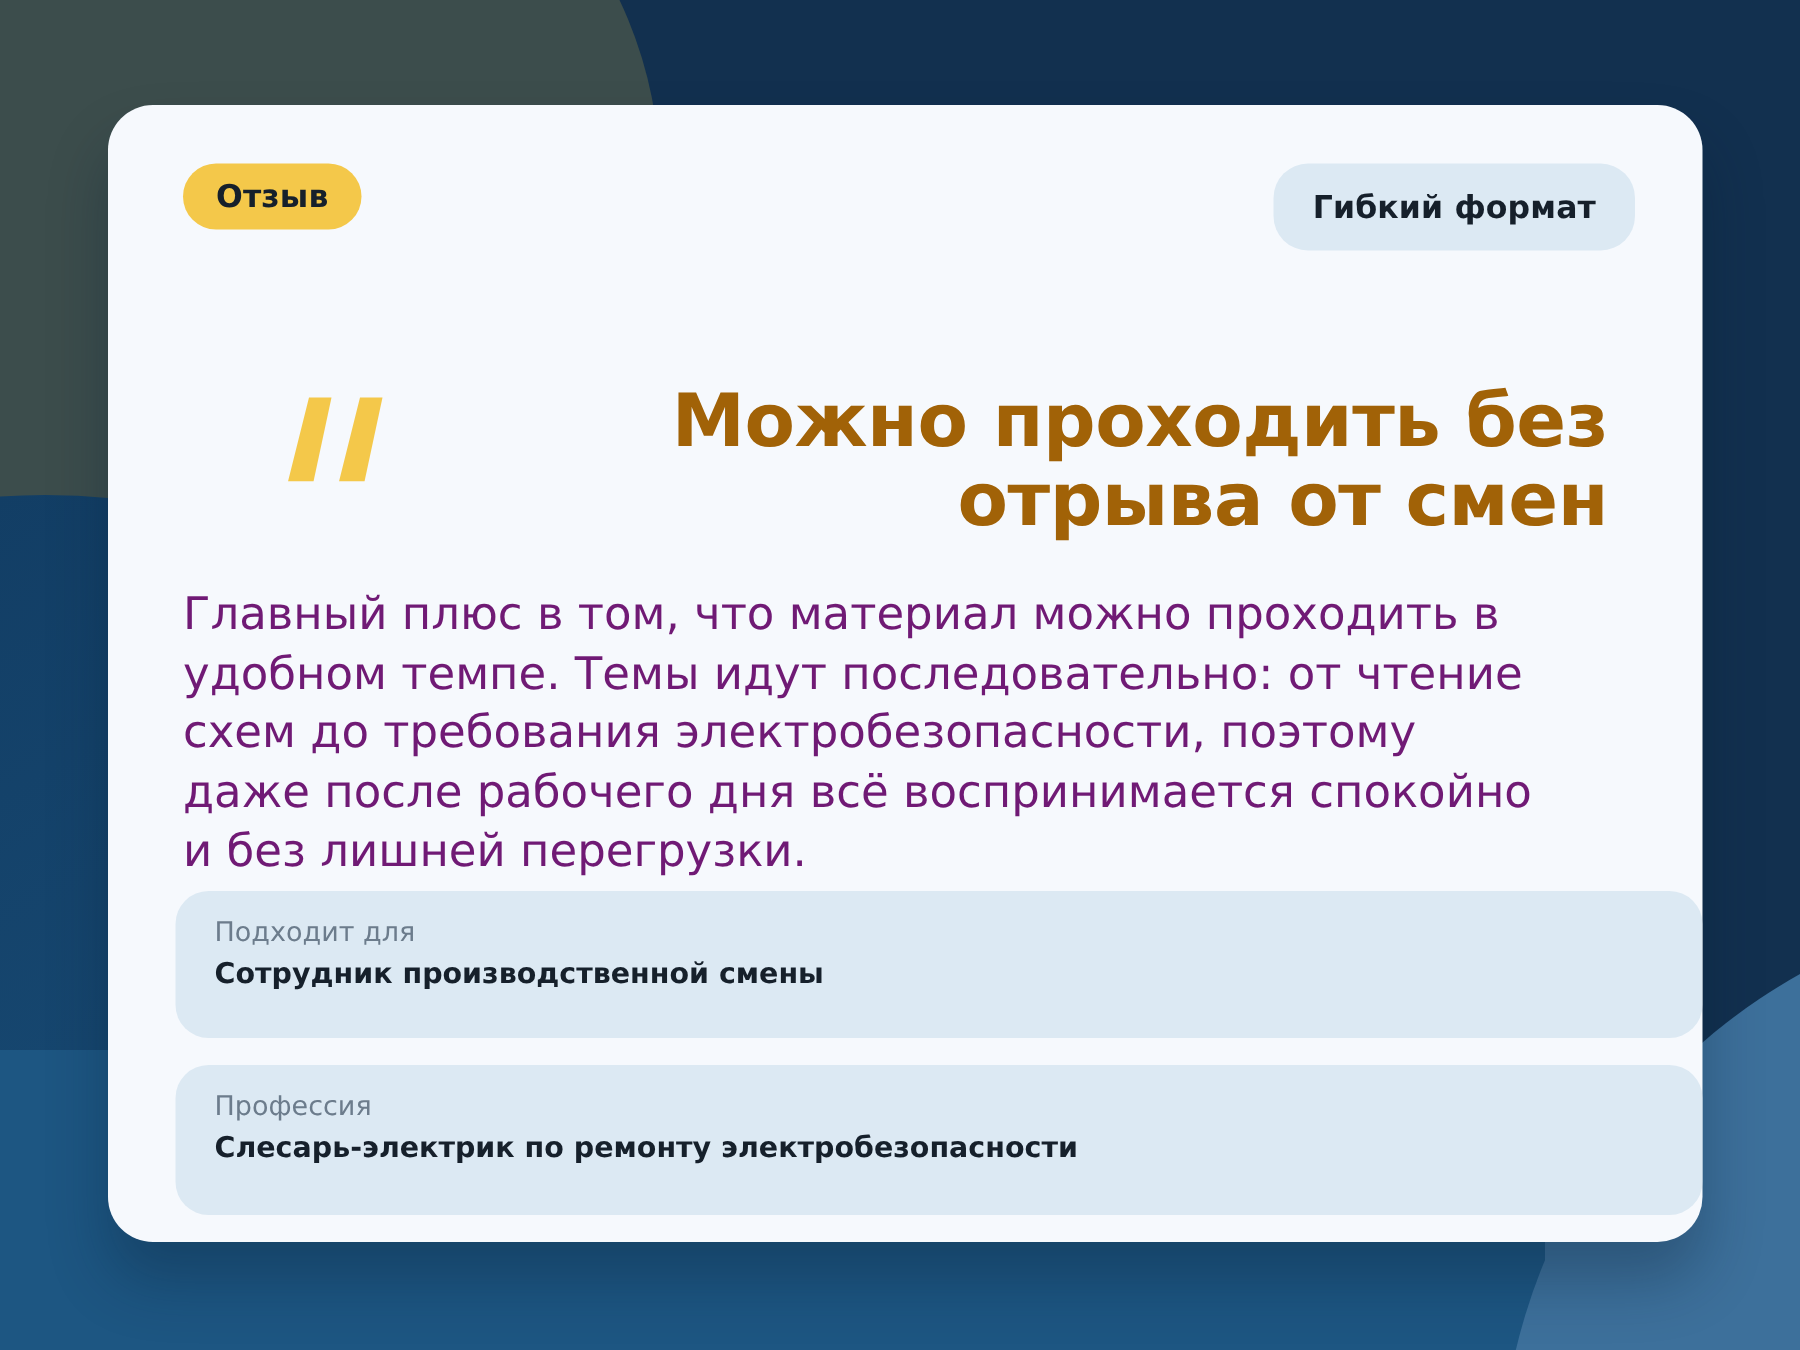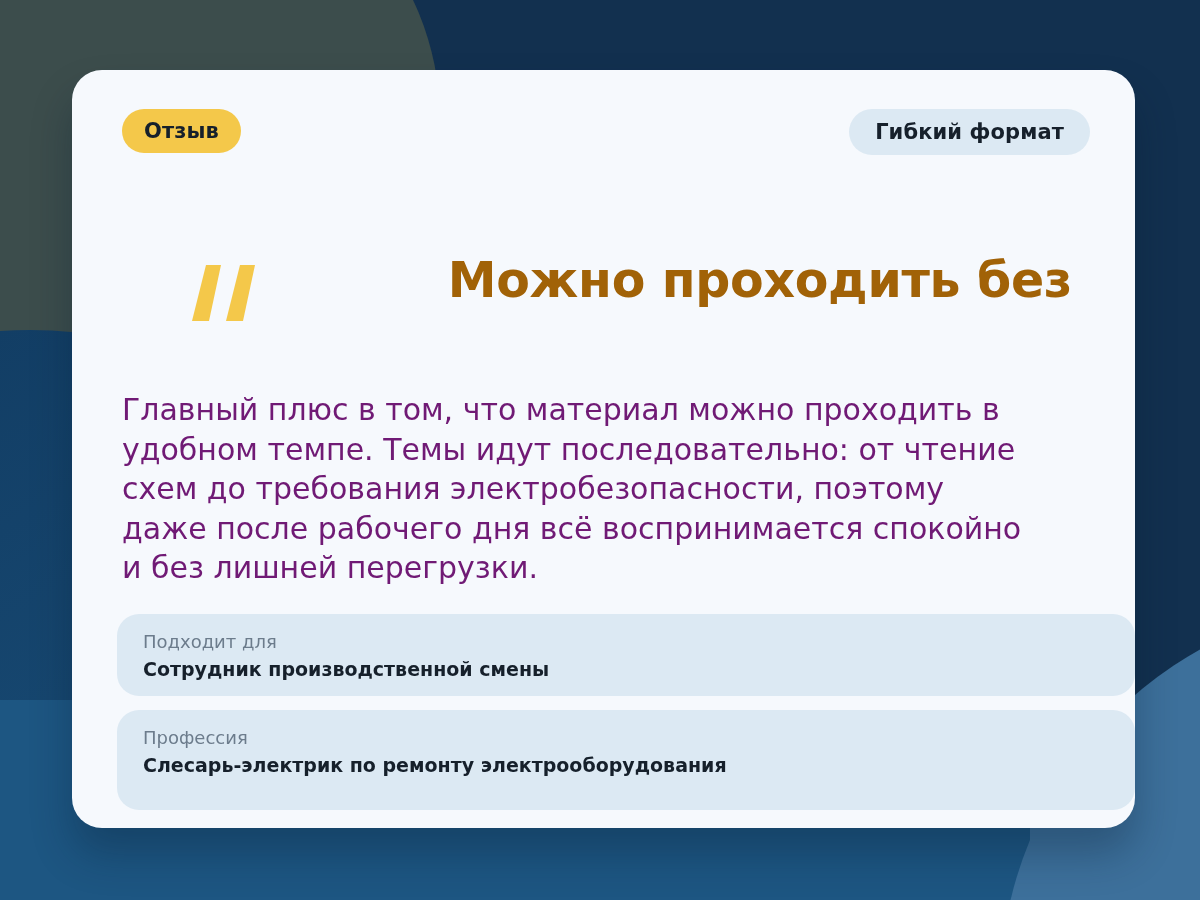--- a/index.html
+++ b/index.html
@@ -118,21 +118,21 @@
     letter-spacing: 0.1px;
     box-sizing: border-box;
   }
 
   .badge-format {
     position: absolute;
     right: 0;
     top: 0;
     display: inline-flex;
     align-items: center;
-    height: 46px;
+    height: 58px;
     padding: 0 26px;
     border-radius: 23px;
     background: #dce9f3;
     color: #16202b;
     font-size: 21px;
     font-weight: bold;
     letter-spacing: 0.1px;
     box-sizing: border-box;
   }
 
@@ -194,21 +194,21 @@
   
   .info-card {
     position: absolute;
     left: 45px;
     width: 1018px;
     background: #dce9f3;
     border-radius: 22px;
     box-sizing: border-box;
     padding: 18px 26px 20px 26px;
   }
-  .info-card.card-1 { top: 544px; height: 82px; }
+  .info-card.card-1 { top: 524px; height: 98px; }
   .info-card.card-2 { top: 640px; height: 100px; }
 
   .info-label {
     margin: 0 0 6px 0;
     color: #6c7c8c;
     font-size: 18px;
     font-weight: normal;
     line-height: 1.1;
   }
 
@@ -240,31 +240,31 @@
       <span class="badge-format">Гибкий формат</span>
     </div>
 
     <div class="headline-block">
       <span class="quote-mark">
         <svg width="68" height="58" viewBox="0 0 68 58" xmlns="http://www.w3.org/2000/svg">
           <path d="M2 58 L16 2 L31 2 L19 58 Z" fill="#f4c84a"></path>
           <path d="M36 58 L50 2 L65 2 L53 58 Z" fill="#f4c84a"></path>
         </svg>
       </span>
-      <h1 class="headline"><span>Можно проходить без</span></h1>
+      <h1 class="headline"><span>Можно проходить без</span><span class="line2">отрыва от смен</span></h1>
     </div>
 
     <p class="body-text">Главный плюс в том, что материал можно проходить в удобном темпе. Темы идут последовательно: от чтение схем до требования электробезопасности, поэтому даже после рабочего дня всё воспринимается спокойно и без лишней перегрузки.</p>
 
     <div class="author">Евгений Л.</div>
 
     <div class="info-card card-1">
       <p class="info-label">Подходит для</p>
       <p class="info-value">Сотрудник производственной смены</p>
     </div>
 
     <div class="info-card card-2">
       <p class="info-label">Профессия</p>
-      <p class="info-value">Слесарь-электрик по ремонту электрооборудования</p>
+      <p class="info-value">Слесарь-электрик по ремонту электробезопасности</p>
     </div>
 
   </div>
 </div>
 
 </body></html>

